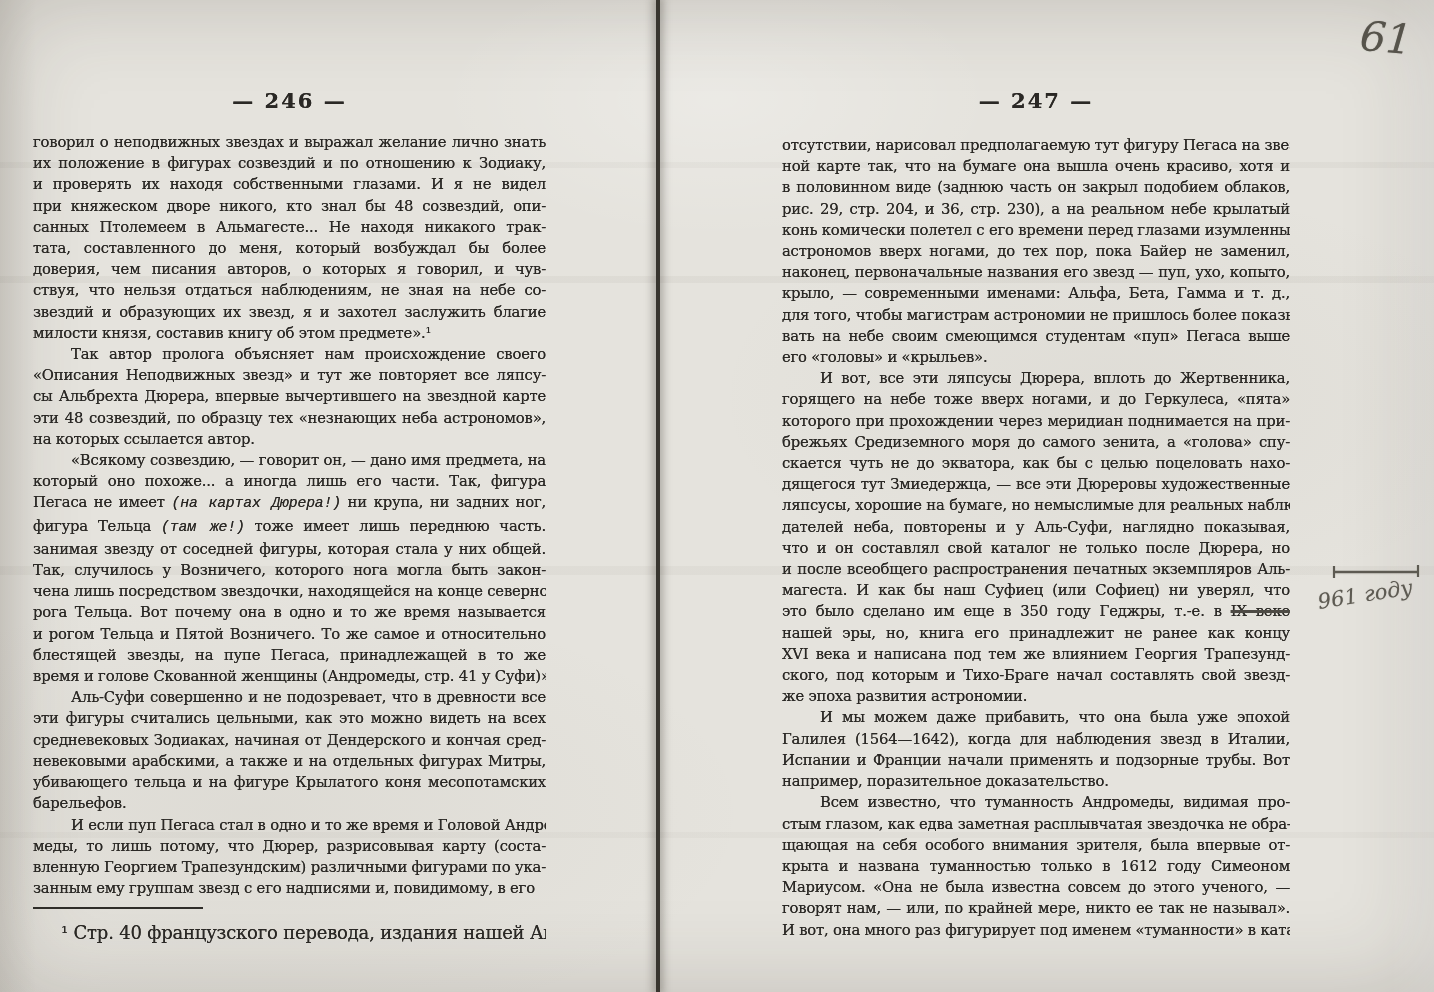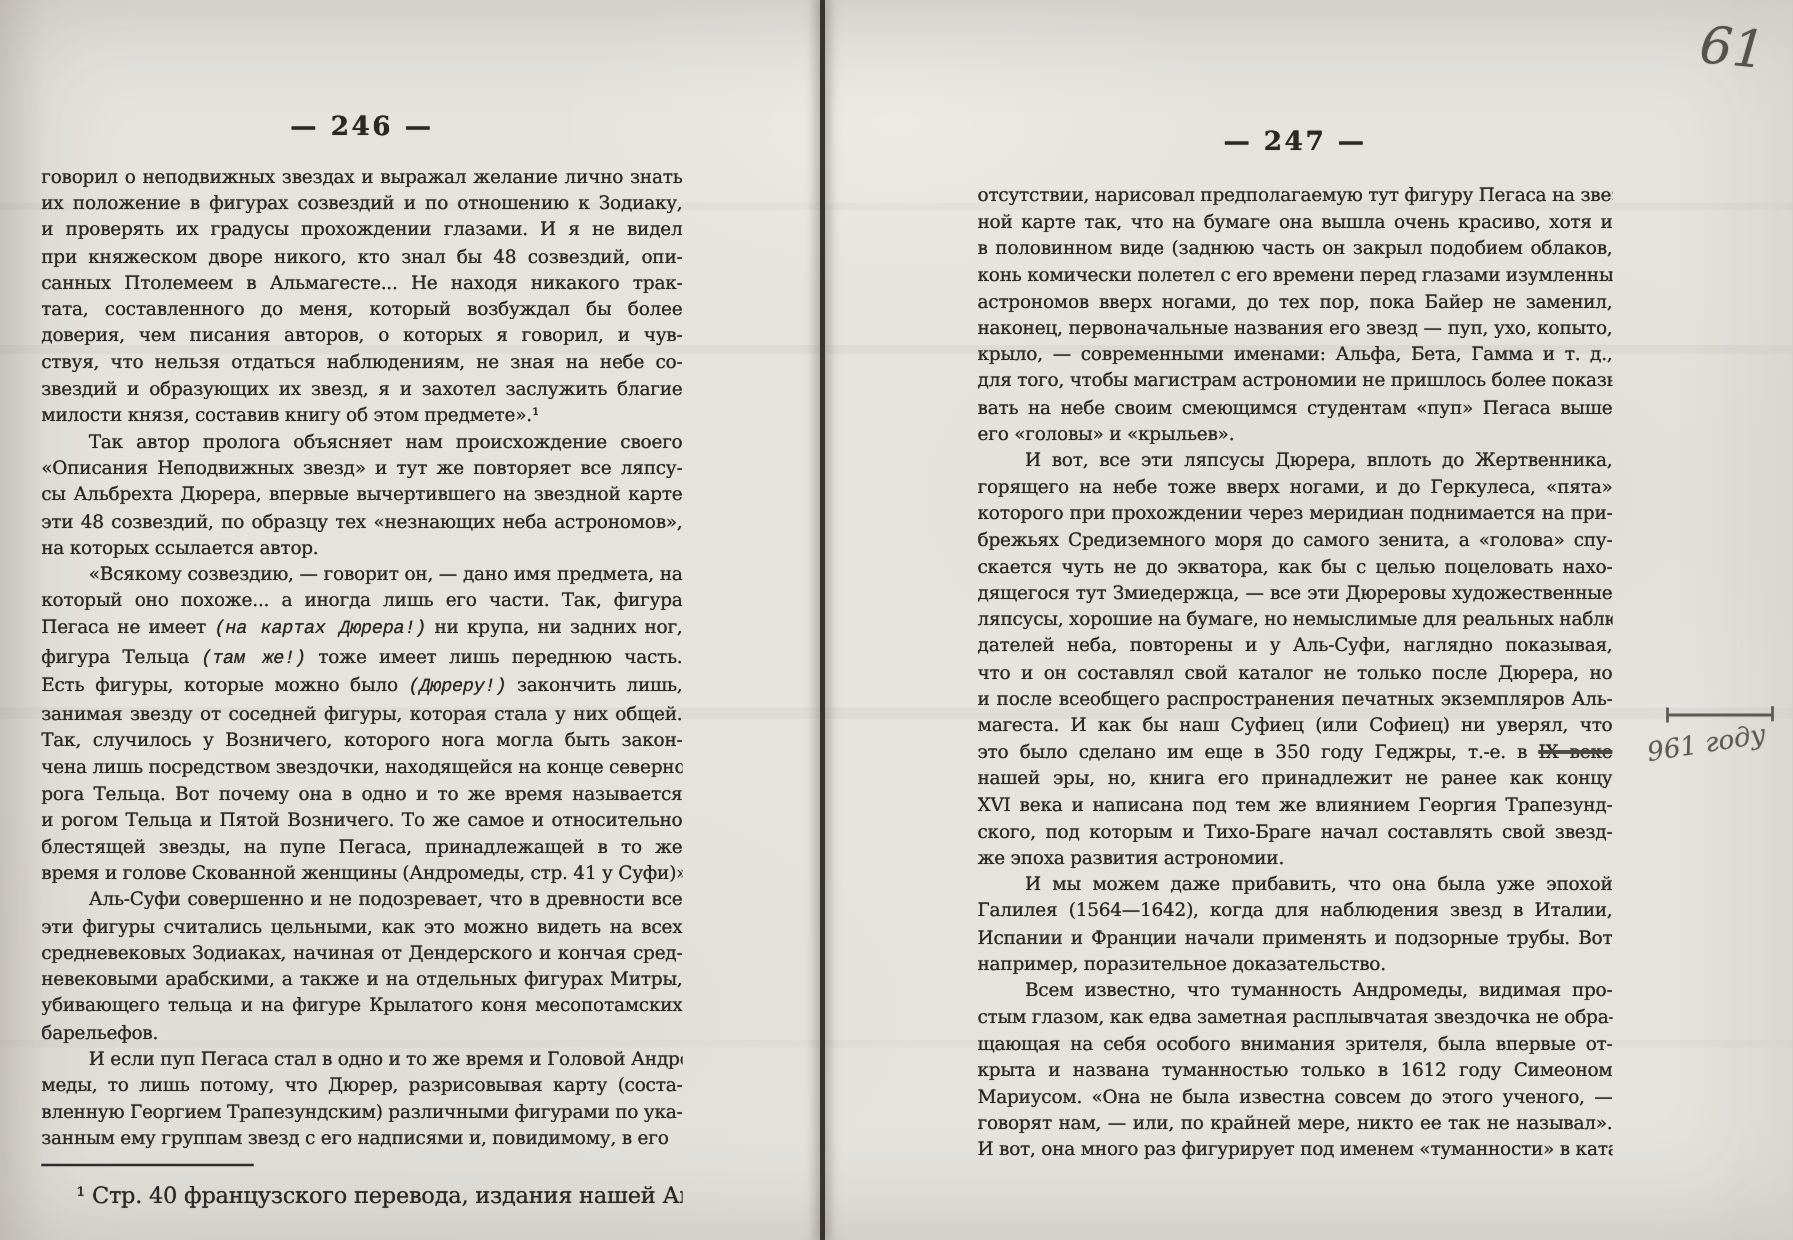--- a/index.html
+++ b/index.html
@@ -25,21 +25,21 @@
     font-family:"DejaVu Serif", serif;
     color:#2a2825;
   }
   .gutter{
     position:absolute;left:656px;top:0;width:4px;height:992px;
     background:#38352f;
     box-shadow:0 0 9px 3px rgba(58,52,44,.35);
   }
   .page-col{position:absolute;top:88px;}
   #left-col{left:33px;width:513px;}
-  #right-col{left:782px;width:508px;margin-top:12px;}
+  #right-col{left:782px;width:508px;}
   .page-number{
     text-align:center;font-size:21px;font-weight:bold;letter-spacing:2px;
     margin-bottom:18px;text-shadow:0 0 .6px rgba(40,37,32,.9);
   }
   #right-col .page-number{margin-bottom:21px;}
   .line{
     white-space:nowrap;overflow:hidden;
     text-align:justify;text-align-last:justify;
     font-size:14.8px;line-height:21.2px;letter-spacing:-0.2px;
     text-shadow:0 0 .6px rgba(40,37,32,.85);
@@ -78,42 +78,41 @@
 <div id="scan">
 
   <div class="gutter"></div>
 
   <div class="page-col" id="left-col">
     <div class="page-number">— 246 —</div>
     <div class="text-body">
         <div class="paragraph">
           <div class="line">говорил о неподвижных звездах и выражал желание лично знать</div>
           <div class="line">их положение в фигурах созвездий и по отношению к Зодиаку,</div>
-          <div class="line">и проверять их градусы прохождении глазами. И я не видел</div>
+          <div class="line">и проверять их находя собственными глазами. И я не видел</div>
           <div class="line">при княжеском дворе никого, кто знал бы 48 созвездий, опи-</div>
           <div class="line">санных Птолемеем в Альмагесте... Не находя никакого трак-</div>
           <div class="line">тата, составленного до меня, который возбуждал бы более</div>
           <div class="line">доверия, чем писания авторов, о которых я говорил, и чув-</div>
           <div class="line">ствуя, что нельзя отдаться наблюдениям, не зная на небе со-</div>
           <div class="line">звездий и образующих их звезд, я и захотел заслужить благие</div>
           <div class="line last">милости князя, составив книгу об этом предмете».¹</div>
         </div>
         <div class="paragraph indent">
           <div class="line">Так автор пролога объясняет нам происхождение своего</div>
           <div class="line">«Описания Неподвижных звезд» и тут же повторяет все ляпсу-</div>
           <div class="line">сы Альбрехта Дюрера, впервые вычертившего на звездной карте</div>
           <div class="line">эти 48 созвездий, по образцу тех «незнающих неба астрономов»,</div>
           <div class="line last">на которых ссылается автор.</div>
         </div>
         <div class="paragraph indent">
           <div class="line">«Всякому созвездию, — говорит он, — дано имя предмета, на</div>
           <div class="line">который оно похоже... а иногда лишь его части. Так, фигура</div>
           <div class="line">Пегаса не имеет <em>(на картах Дюрера!)</em> ни крупа, ни задних ног,</div>
           <div class="line">фигура Тельца <em>(там же!)</em> тоже имеет лишь переднюю часть.</div>
-          <div class="line">Есть фигуры, которые можно было <em>(Дюреру!)</em> закончить лишь,</div>
           <div class="line">занимая звезду от соседней фигуры, которая стала у них общей.</div>
           <div class="line">Так, случилось у Возничего, которого нога могла быть закон-</div>
           <div class="line">чена лишь посредством звездочки, находящейся на конце северного</div>
           <div class="line">рога Тельца. Вот почему она в одно и то же время называется</div>
           <div class="line">и рогом Тельца и Пятой Возничего. То же самое и относительно</div>
           <div class="line">блестящей звезды, на пупе Пегаса, принадлежащей в то же</div>
           <div class="line last">время и голове Скованной женщины (Андромеды, стр. 41 у Суфи)».</div>
         </div>
         <div class="paragraph indent">
           <div class="line">Аль-Суфи совершенно и не подозревает, что в древности все</div>
@@ -136,20 +135,21 @@
     </div>
   </div>
 
   <div class="page-col" id="right-col">
     <div class="page-number">— 247 —</div>
     <div class="text-body">
         <div class="paragraph">
           <div class="line">отсутствии, нарисовал предполагаемую тут фигуру Пегаса на звезд-</div>
           <div class="line">ной карте так, что на бумаге она вышла очень красиво, хотя и</div>
           <div class="line">в половинном виде (заднюю часть он закрыл подобием облаков,</div>
+          <div class="line">рис. 29, стр. 204, и 36, стр. 230), а на реальном небе крылатый</div>
           <div class="line">конь комически полетел с его времени перед глазами изумленных</div>
           <div class="line">астрономов вверх ногами, до тех пор, пока Байер не заменил,</div>
           <div class="line">наконец, первоначальные названия его звезд — пуп, ухо, копыто,</div>
           <div class="line">крыло, — современными именами: Альфа, Бета, Гамма и т. д.,</div>
           <div class="line">для того, чтобы магистрам астрономии не пришлось более показы-</div>
           <div class="line">вать на небе своим смеющимся студентам «пуп» Пегаса выше</div>
           <div class="line last">его «головы» и «крыльев».</div>
         </div>
         <div class="paragraph indent">
           <div class="line">И вот, все эти ляпсусы Дюрера, вплоть до Жертвенника,</div>

